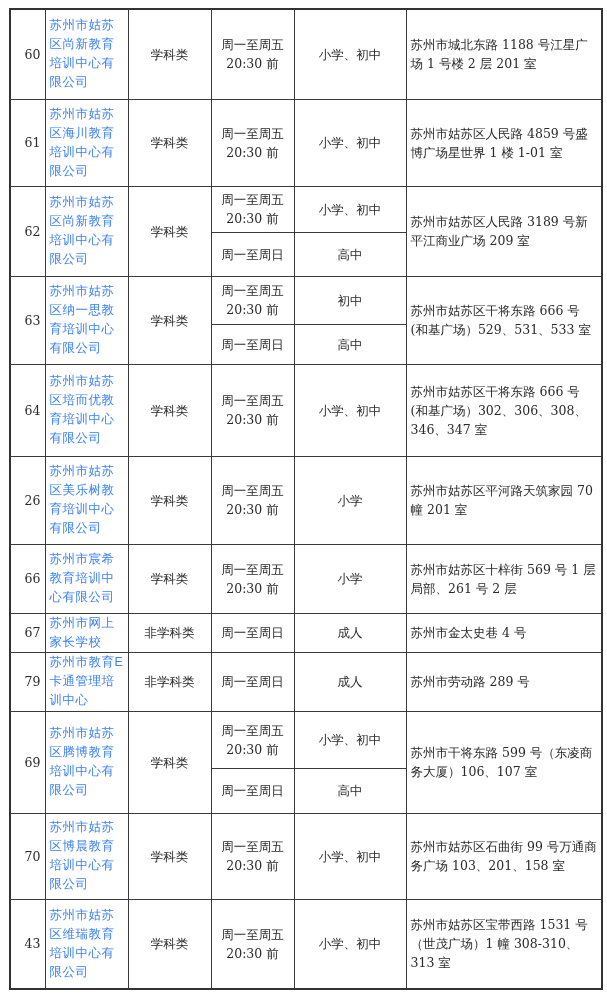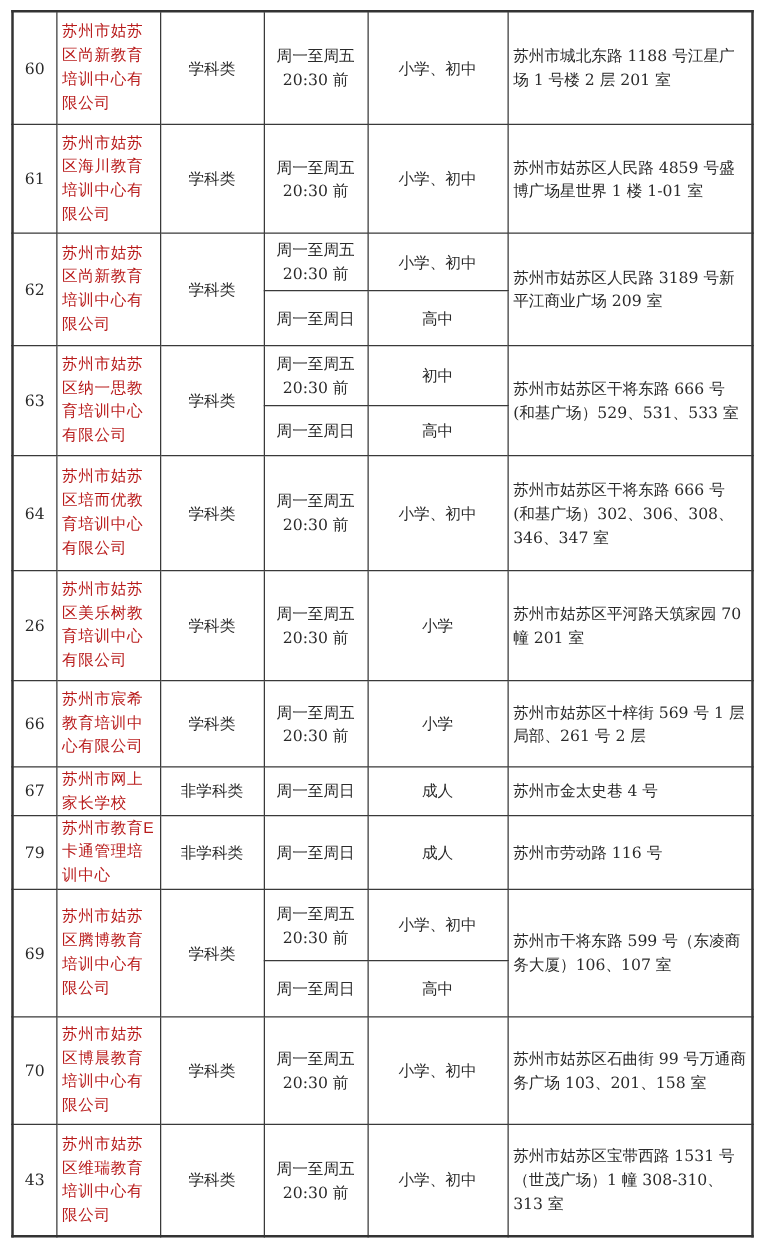--- a/index.html
+++ b/index.html
@@ -3,23 +3,23 @@
   <meta charset="utf-8">
   <style>
     html, body { margin: 0; padding: 0; background: #ffffff; }
     body { width: 607px; height: 1000px; position: relative; overflow: hidden;
            font-family: "DejaVu Serif", "Liberation Serif", serif; color: #2a2a2a; }
     table.reg { position: absolute; left: 9px; top: 8px; width: 592px;
                 border-collapse: collapse; table-layout: fixed;
                 border: 2px solid #333; }
     table.reg td { border: 1px solid #3a3a3a; padding: 0 4px; font-size: 12.5px;
                    line-height: 19px; vertical-align: middle; }
-    td.num { text-align: center; padding-left: 6px; }
+    td.num { text-align: right; padding-left: 6px; }
     td.name { font-family: Liberation Sans, sans-serif; font-size: 12.5px;
-              letter-spacing: 0.5px; color: #b91c1c; padding-left: 7px; }
+              letter-spacing: 0.5px; color: #3b82f6; padding-left: 7px; }
     td.center { text-align: center; }
     td.addr { padding-left: 8px; padding-right: 4px; }
     col.c1 { width: 35px; } col.c2 { width: 83px; } col.c3 { width: 83px; }
     col.c4 { width: 83px; } col.c5 { width: 112px; } col.c6 { width: 196px; }
   </style>
 </head>
 <body>
 
 <table class="reg">
   <colgroup>
@@ -111,21 +111,21 @@
       <td class="center">成人</td>
       <td class="addr">苏州市金太史巷 4 号</td>
     </tr>
 
     <tr style="height:59px">
       <td class="num">79</td>
       <td class="name">苏州市教育E 卡通管理培训中心</td>
       <td class="center">非学科类</td>
       <td class="center">周一至周日</td>
       <td class="center">成人</td>
-      <td class="addr">苏州市劳动路 116 号</td>
+      <td class="addr">苏州市劳动路 289 号</td>
     </tr>
 
     <tr style="height:57px">
       <td class="num" rowspan="2">69</td>
       <td class="name" rowspan="2">苏州市姑苏区腾博教育培训中心有限公司</td>
       <td class="center" rowspan="2">学科类</td>
       <td class="center">周一至周五 20:30 前</td>
       <td class="center">小学、初中</td>
       <td class="addr" rowspan="2">苏州市干将东路 599 号（东凌商务大厦）106、107 室</td>
     </tr>

